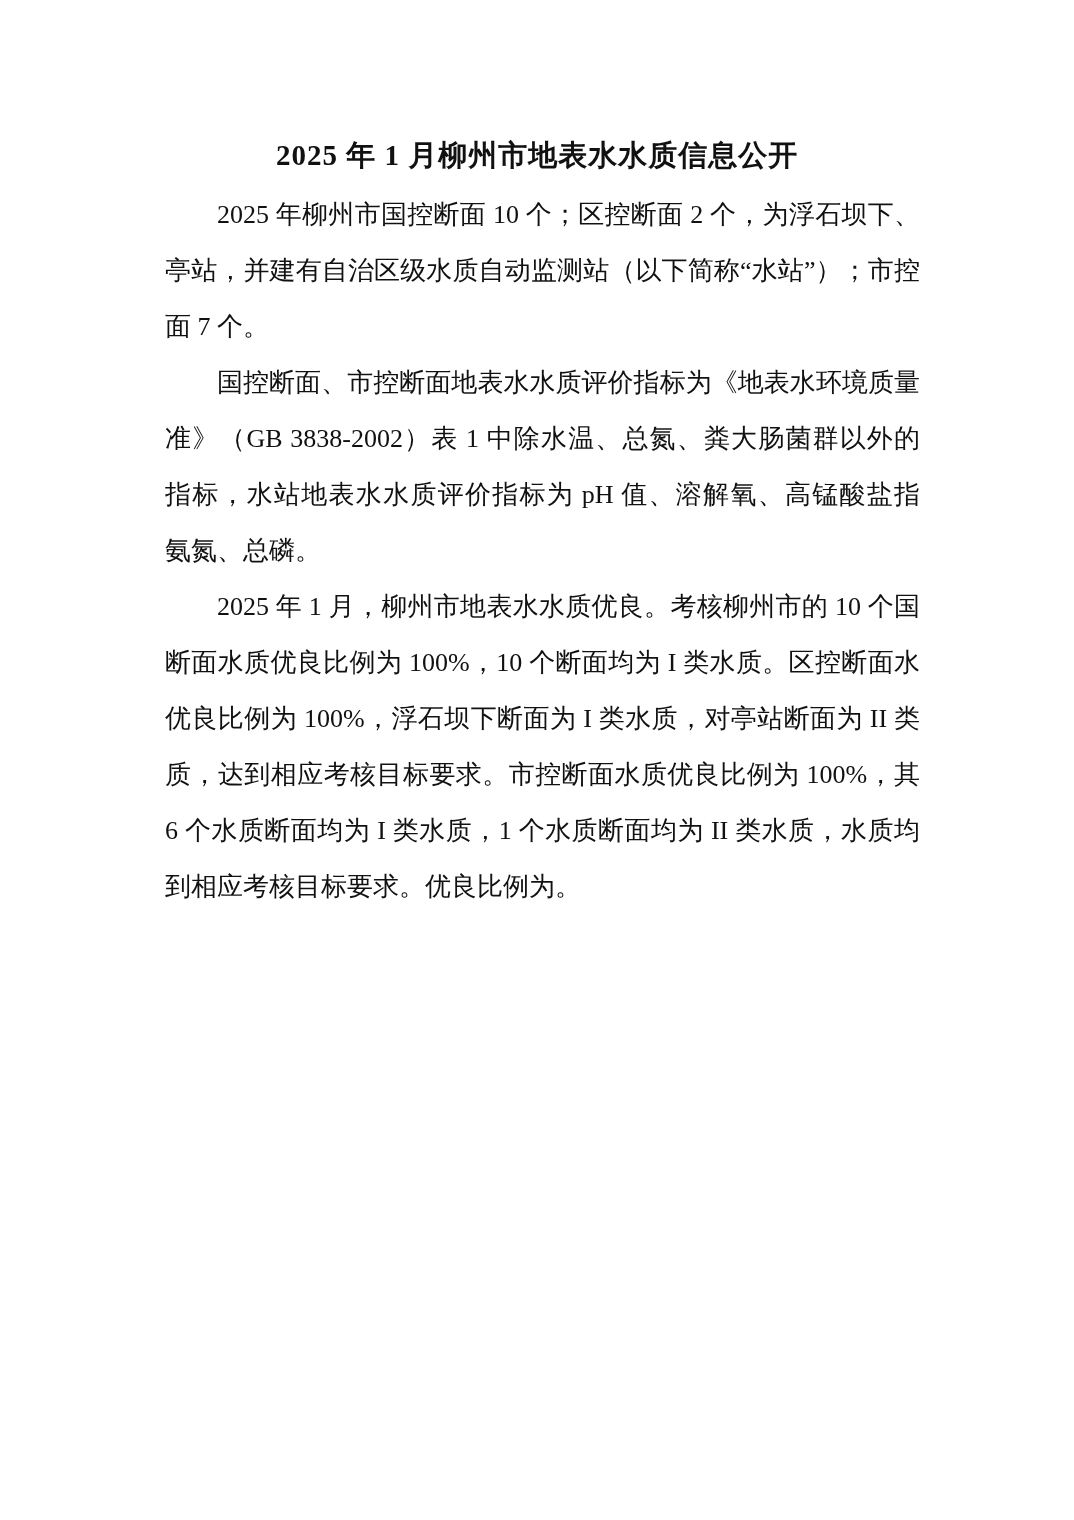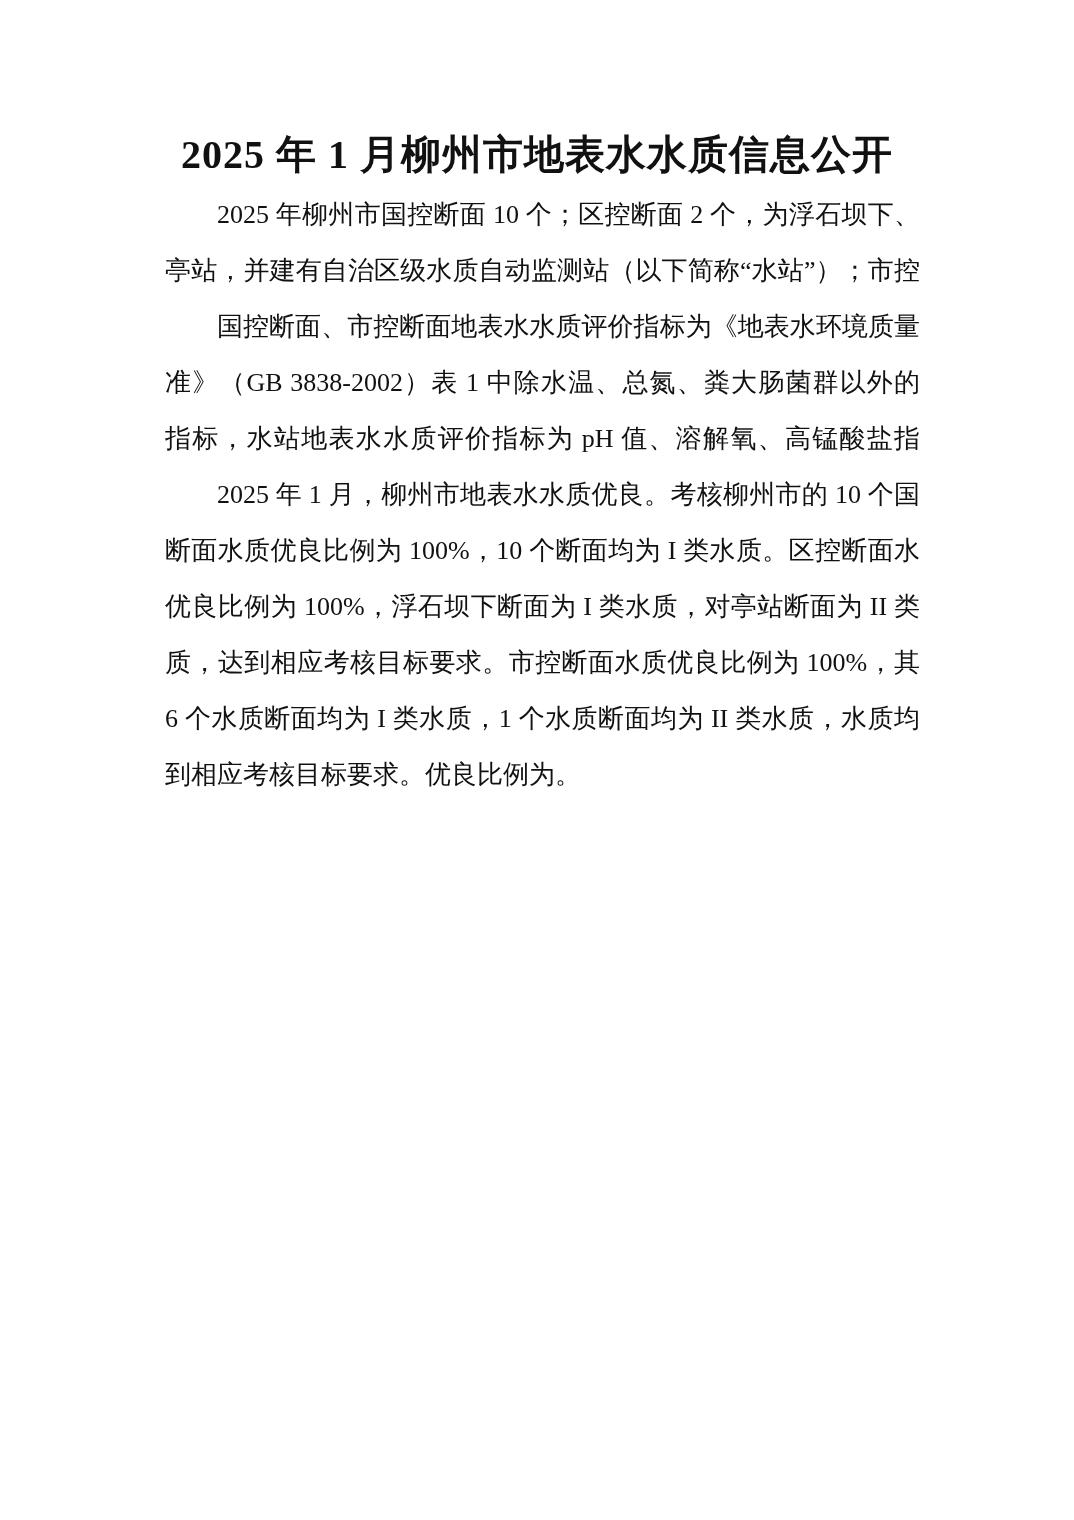--- a/index.html
+++ b/index.html
@@ -10,21 +10,21 @@
     height: 1520px;
     background: #ffffff;
     color: #111111;
     font-family: "Liberation Serif", "DejaVu Serif", serif;
     padding: 130px 154px 0 165px;
     overflow: hidden;
   }
   .doc-title {
     text-align: center;
     font-weight: bold;
-    font-size: 40px;
+    font-size: 29px;
     line-height: 50px;
     margin-bottom: 7px;
     letter-spacing: 1px;
     
     margin-left: -11px;
   }
   .para { margin: 0; }
   .line {
     font-size: 26px;
     line-height: 56px;
@@ -43,26 +43,28 @@
 </head>
 <body>
 
 <div class="page">
 
   <div class="doc-title">2025 年 1 月柳州市地表水水质信息公开</div>
 
   <div class="para">
     <div class="line indent">2025 年柳州市国控断面 10 个；区控断面 2 个，为浮石坝下、对</div>
     <div class="line">亭站，并建有自治区级水质自动监测站（以下简称“水站”）；市控断</div>
+    <div class="line end">面 7 个。</div>
   </div>
 
   <div class="para">
     <div class="line indent">国控断面、市控断面地表水水质评价指标为《地表水环境质量标</div>
     <div class="line">准》（GB 3838-2002）表 1 中除水温、总氮、粪大肠菌群以外的 21 项</div>
     <div class="line">指标，水站地表水水质评价指标为 pH 值、溶解氧、高锰酸盐指数、</div>
+    <div class="line end">氨氮、总磷。</div>
   </div>
 
   <div class="para">
     <div class="line indent">2025 年 1 月，柳州市地表水水质优良。考核柳州市的 10 个国控</div>
     <div class="line">断面水质优良比例为 100%，10 个断面均为 I 类水质。区控断面水质</div>
     <div class="line">优良比例为 100%，浮石坝下断面为 I 类水质，对亭站断面为 II 类水</div>
     <div class="line">质，达到相应考核目标要求。市控断面水质优良比例为 100%，其中</div>
     <div class="line">6 个水质断面均为 I 类水质，1 个水质断面均为 II 类水质，水质均达</div>
     <div class="line end">到相应考核目标要求。优良比例为。</div>
   </div>

